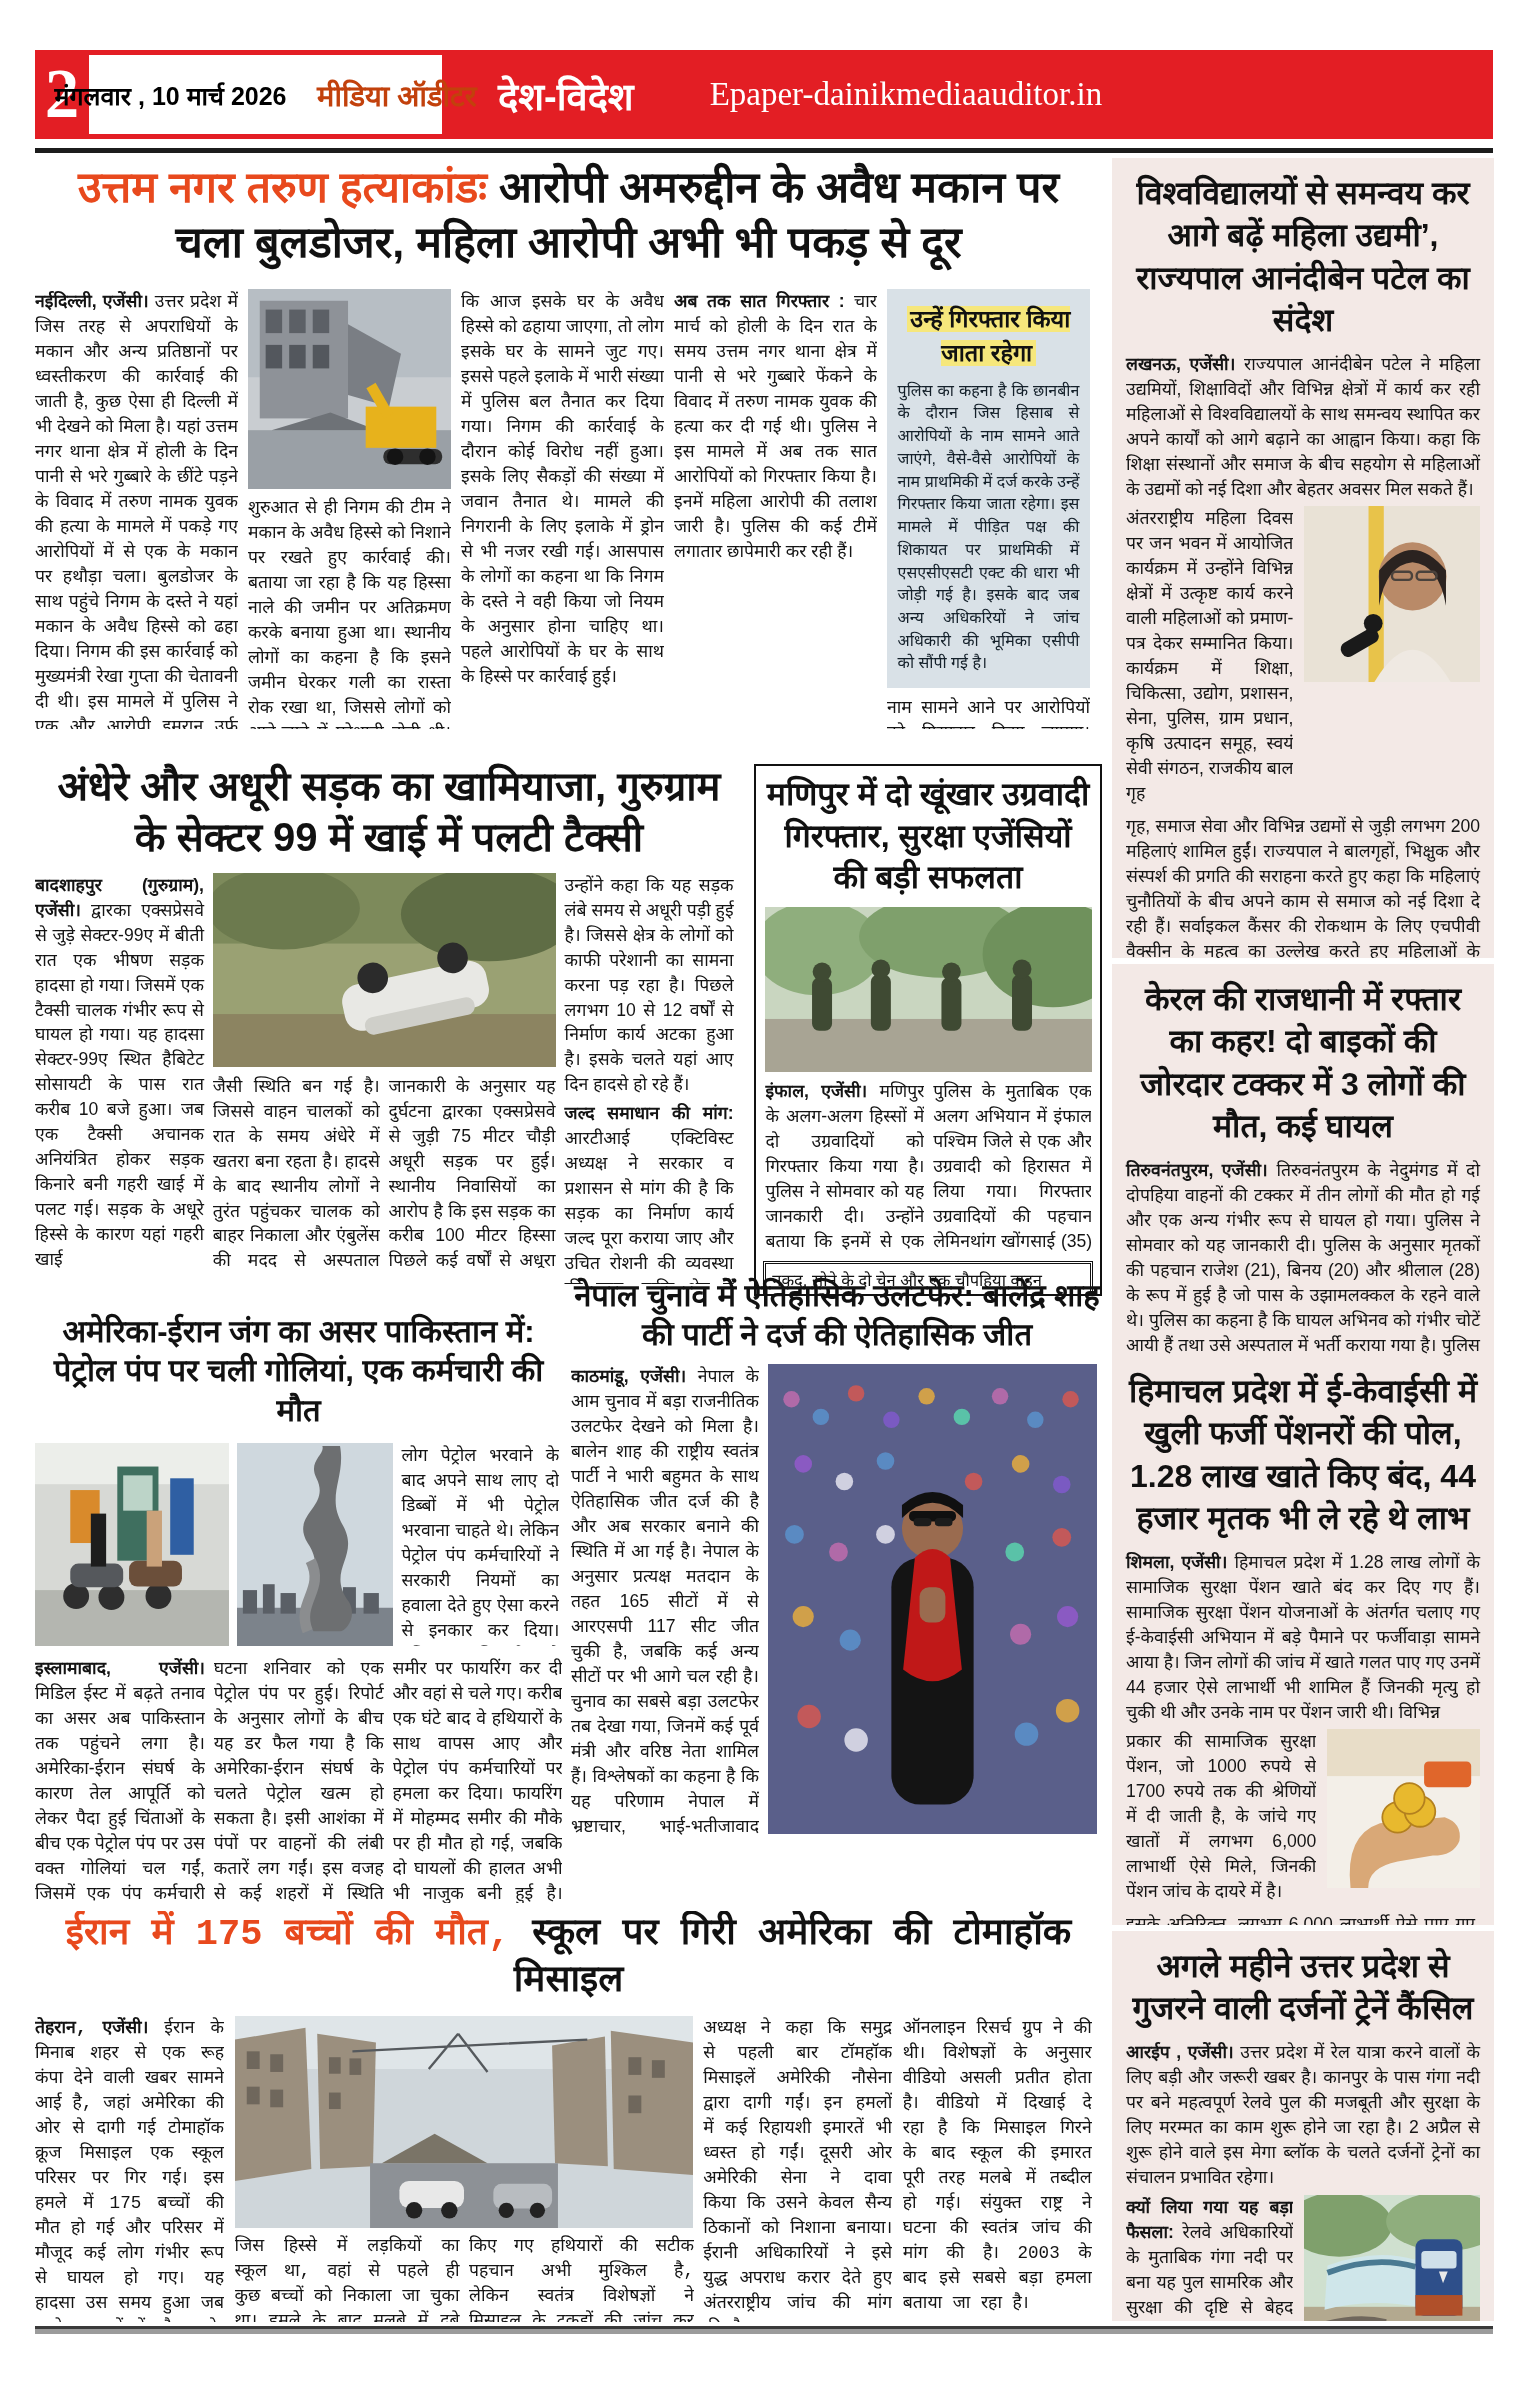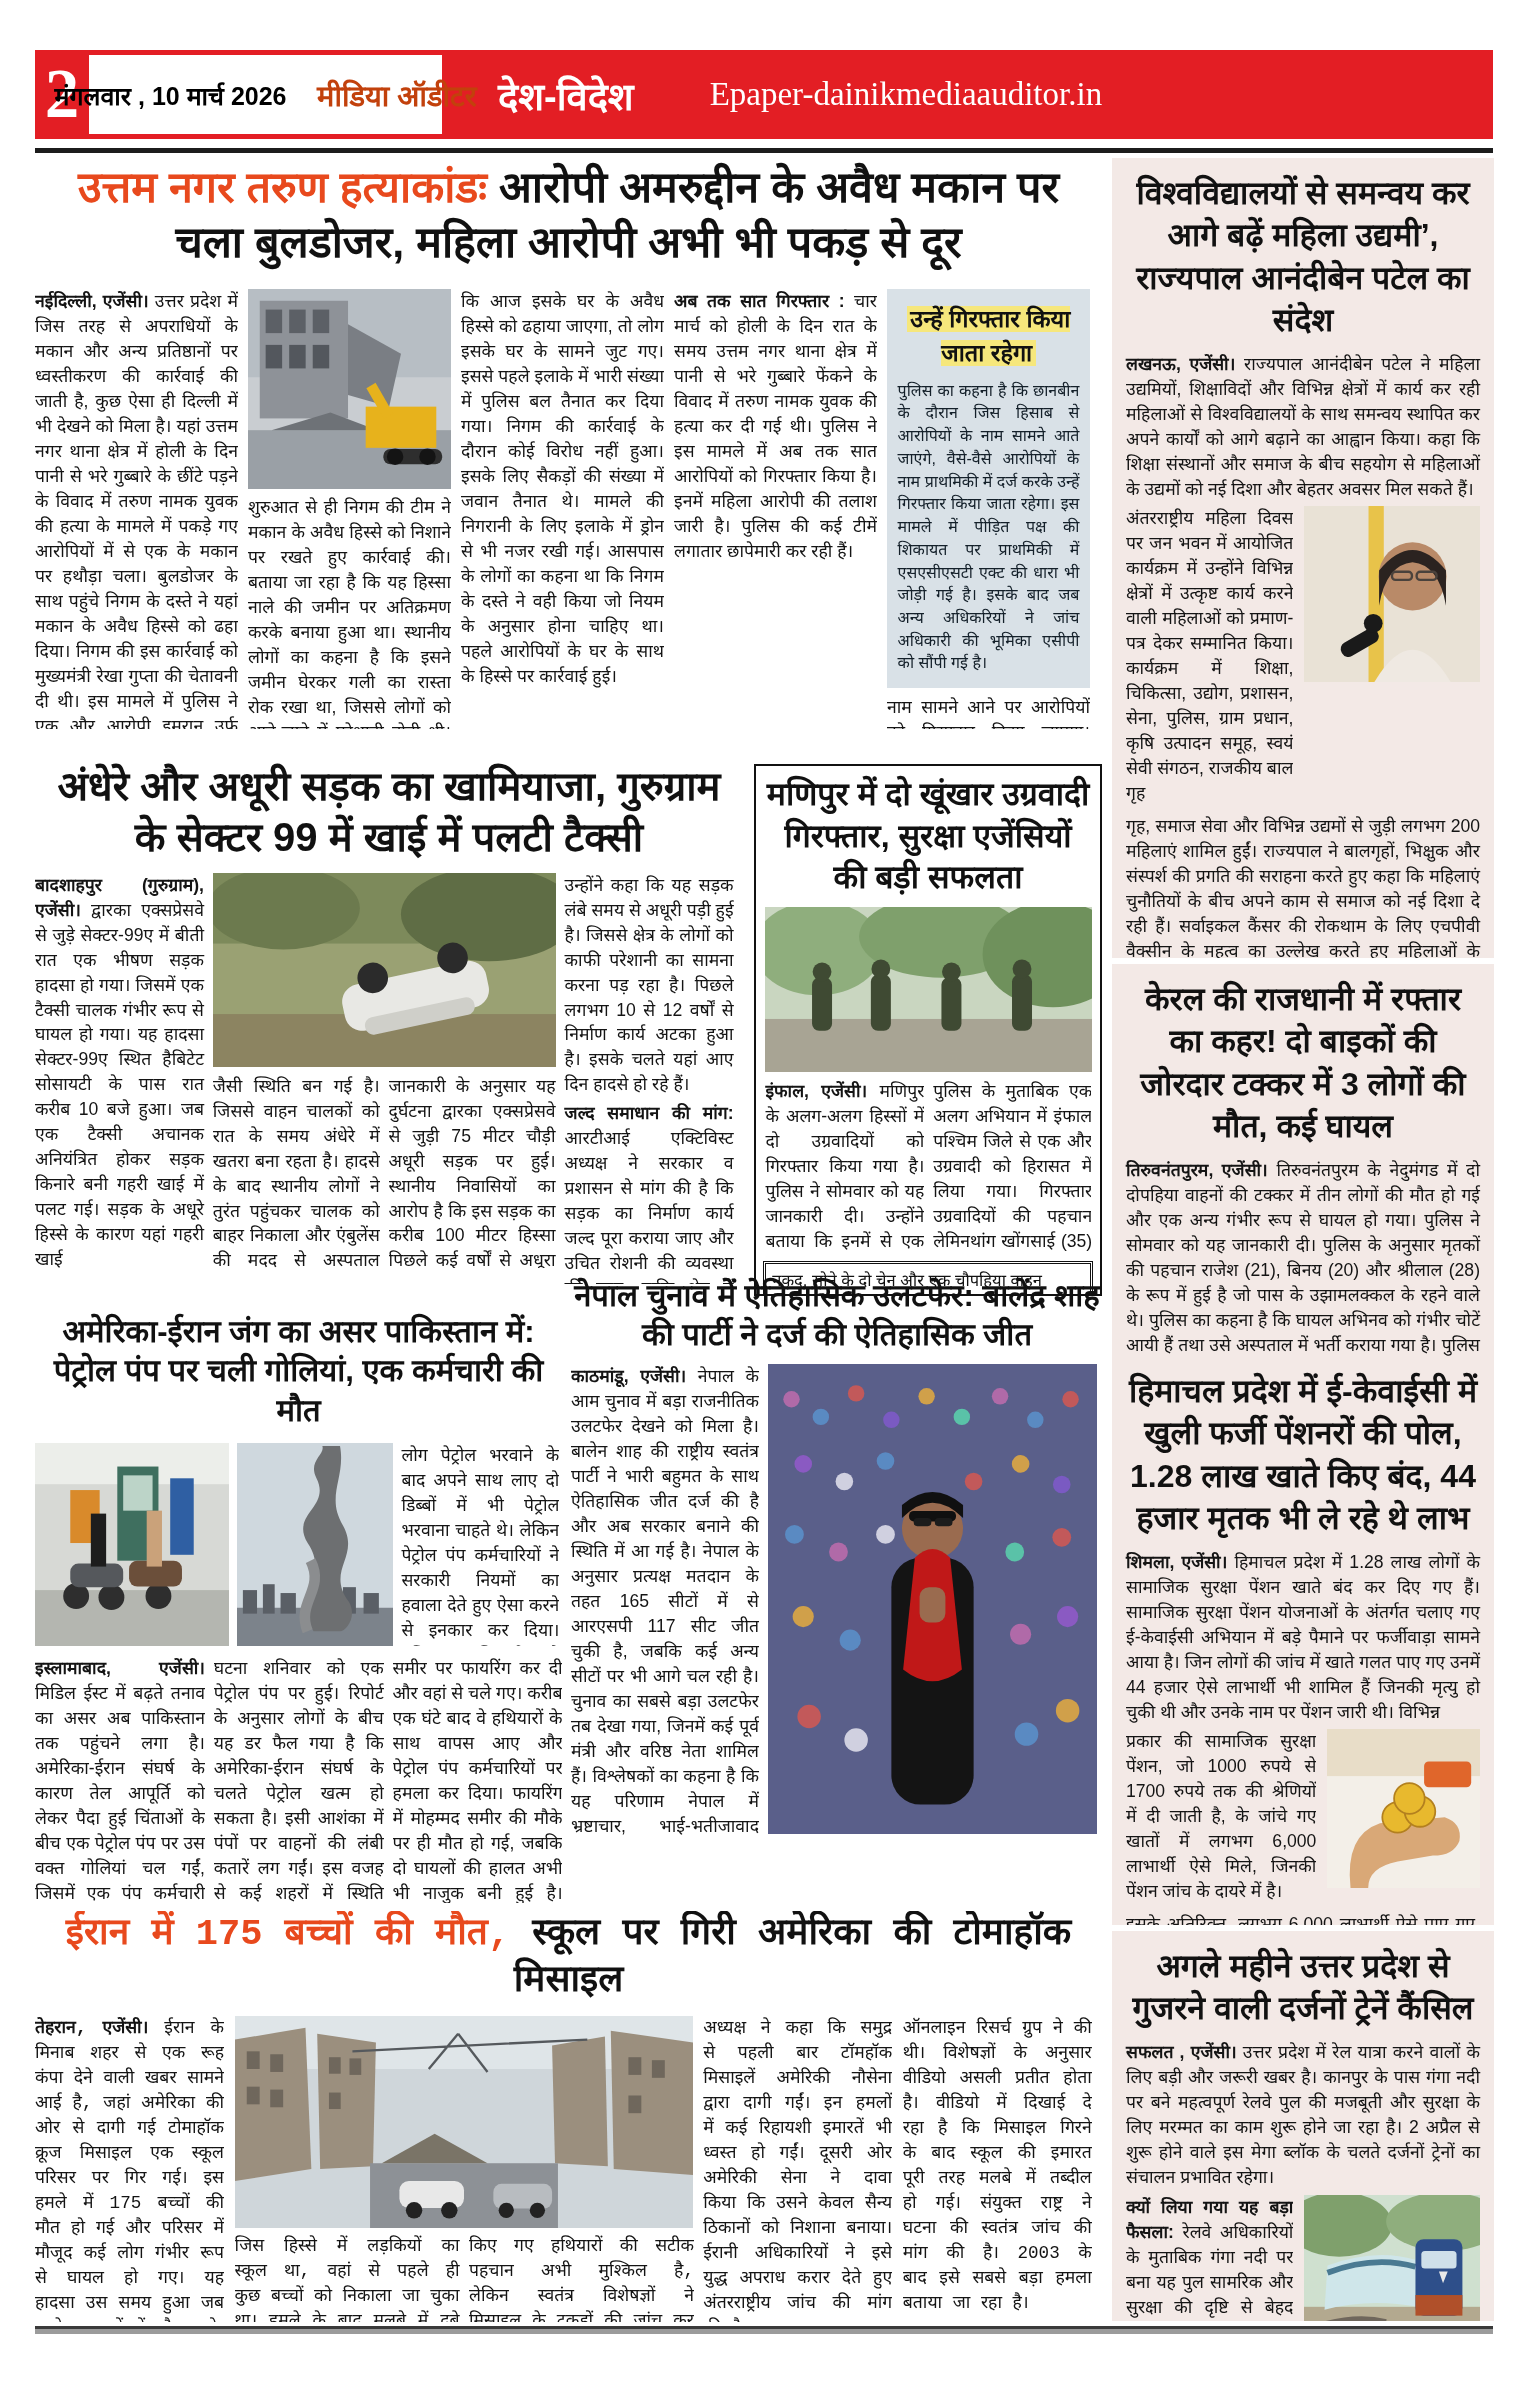--- a/index.html
+++ b/index.html
@@ -456,21 +456,21 @@
     </div>
     <div class="txt">
       <p>इसके अतिरिक्त, लगभग 6,000 लाभार्थी ऐसे पाए गए, जो जांच में पात्र नहीं निकले। इसके अलावा, 47 हजार से अधिक लाभार्थियों ने ई-केवाईसी करवाई ही नहीं। इस तरह कुल मिलाकर 1.28 लाख लोगों की सामाजिक सुरक्षा पेंशन बंद की गई है।</p>
 
     </div>
   </div>
 
   <div class="rart" id="rtrn">
     <h2 class="rhead">अगले महीने उत्तर प्रदेश  से गुजरने वाली दर्जनों ट्रेनें कैंसिल</h2>
     <div class="txt">
-        <p><span class="dl">सफलत , एजेंसी।</span> <span>उत्तर प्रदेश में रेल यात्रा करने वालों के लिए बड़ी और जरूरी खबर है। कानपुर के पास गंगा नदी पर बने महत्वपूर्ण रेलवे पुल की मजबूती और सुरक्षा के लिए मरम्मत का काम शुरू होने जा रहा है। 2 अप्रैल से शुरू होने वाले इस मेगा ब्लॉक के चलते दर्जनों ट्रेनों का संचालन प्रभावित रहेगा।</span></p>
+        <p><span class="dl">आरईप , एजेंसी।</span> <span>उत्तर प्रदेश में रेल यात्रा करने वालों के लिए बड़ी और जरूरी खबर है। कानपुर के पास गंगा नदी पर बने महत्वपूर्ण रेलवे पुल की मजबूती और सुरक्षा के लिए मरम्मत का काम शुरू होने जा रहा है। 2 अप्रैल से शुरू होने वाले इस मेगा ब्लॉक के चलते दर्जनों ट्रेनों का संचालन प्रभावित रहेगा।</span></p>
       </div>
     <div class="rflex">
       <div class="rtxt txt">
         <p><span class="sub">क्यों लिया गया यह बड़ा फैसला:</span> <span>रेलवे अधिकारियों के मुताबिक गंगा नदी पर बना यह पुल सामरिक और सुरक्षा की दृष्टि से बेहद अहम है। इसकी नियमित मेंटेनेंस और मजबूती बनाए रखने के लिए यह ब्लॉक अनिवार्य है। मरम्मत कार्य के दौरान पुल पर ट्रेनों का लोड कम रखने के</span></p>
       </div>
       <div class="photo" style="width:176px;height:153px;">
         <svg viewBox="0 0 300 260" preserveAspectRatio="none">
           <rect width="300" height="260" fill="#cfe0cf"></rect>
           <ellipse cx="60" cy="50" rx="90" ry="55" fill="#7fa06c"></ellipse>
           <ellipse cx="240" cy="45" rx="100" ry="50" fill="#8fae7d"></ellipse>

